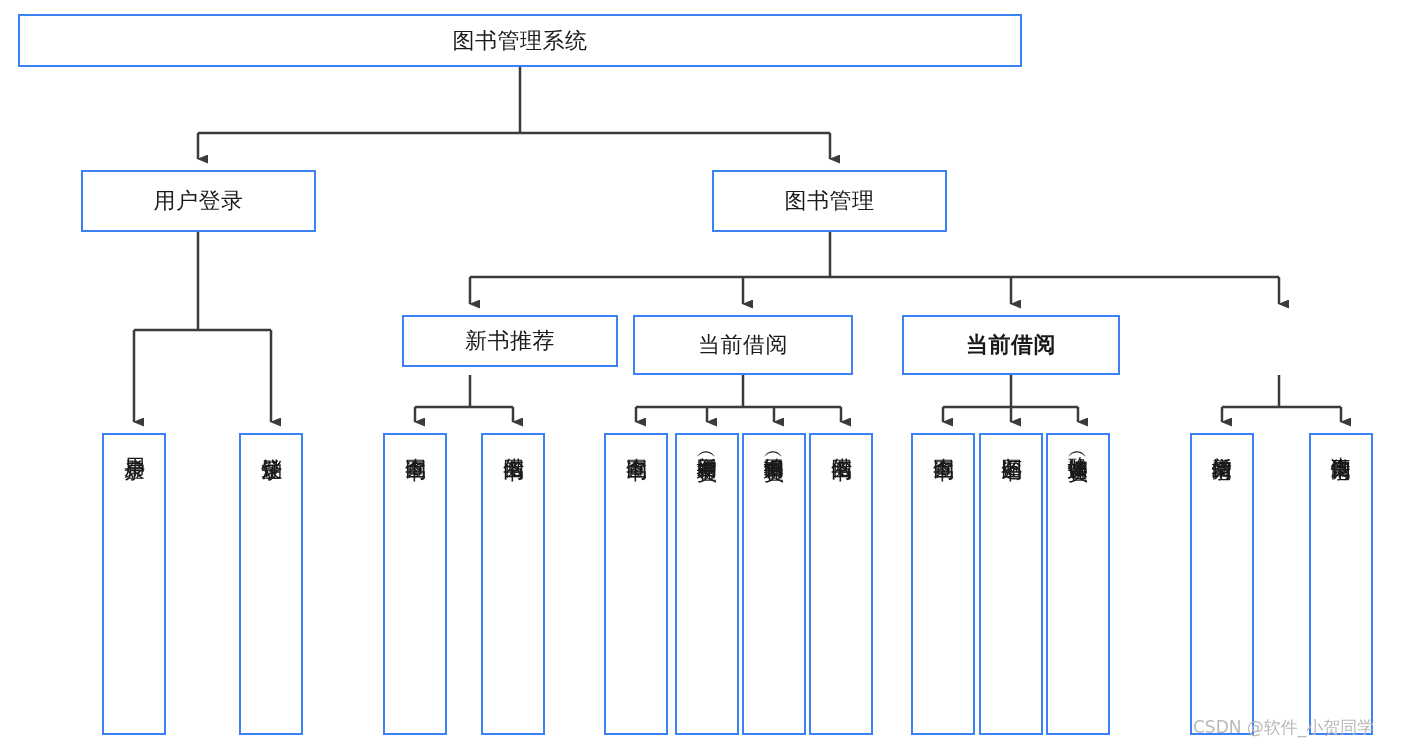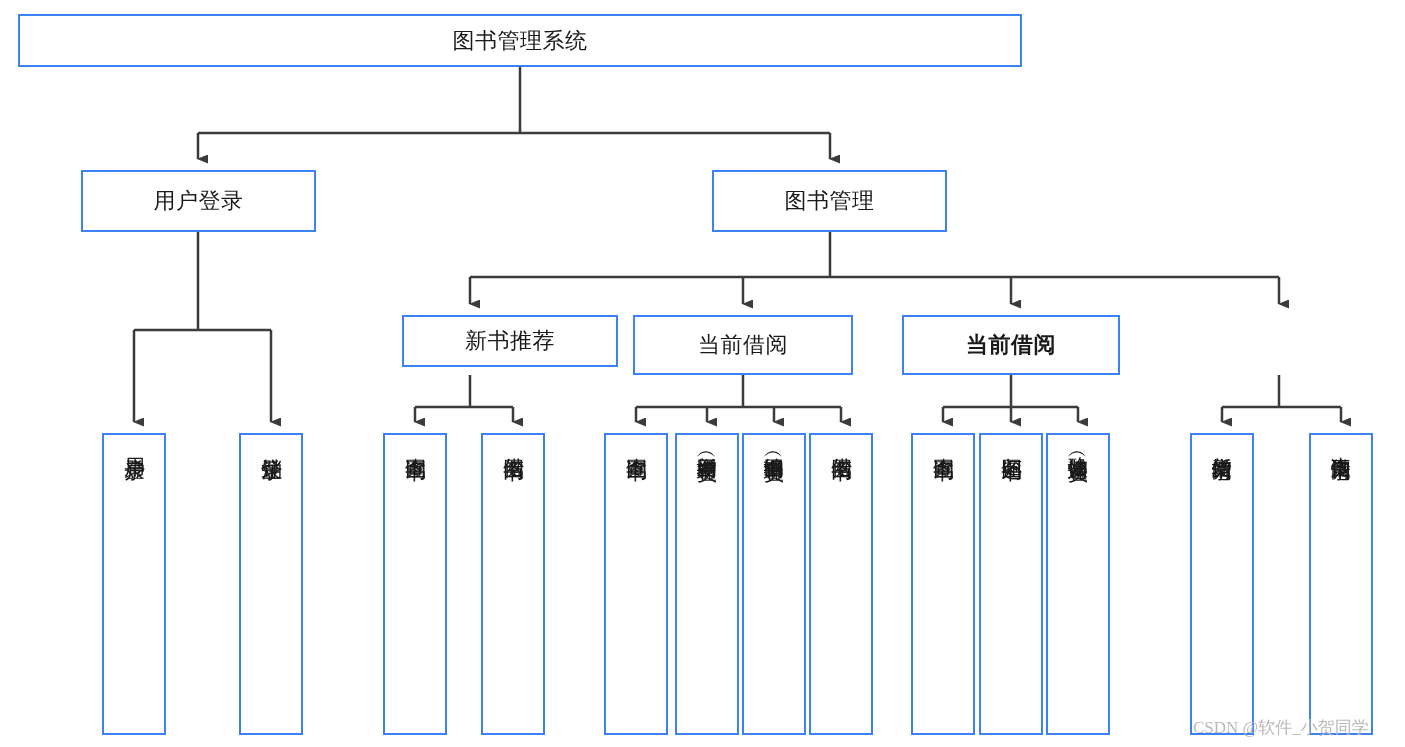--- a/index.html
+++ b/index.html
@@ -186,15 +186,15 @@
     <span class="label">确认归还（管理员）</span>
   </div>
 
   <div class="node leaf narrow" style="left:1190px; top:433px; width:64px; height:302px;">
     <span class="label">新增借阅记录</span>
   </div>
   <div class="node leaf narrow" style="left:1309px; top:433px; width:64px; height:302px;">
     <span class="label">查询借阅记录</span>
   </div>
 
-  <div class="watermark" style="left:1193px; top:716px;font-family:Liberation Serif, serif;">CSDN @软件_小贺同学</div>
+  <div class="watermark" style="left:1193px; top:716px;">CSDN @软件_小贺同学</div>
 
 </div>
 
 </body></html>

